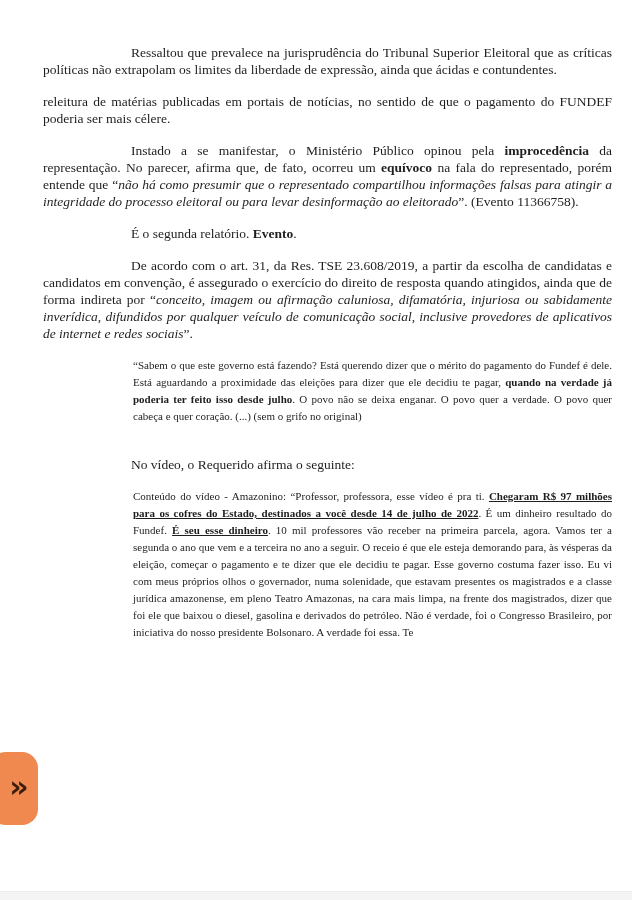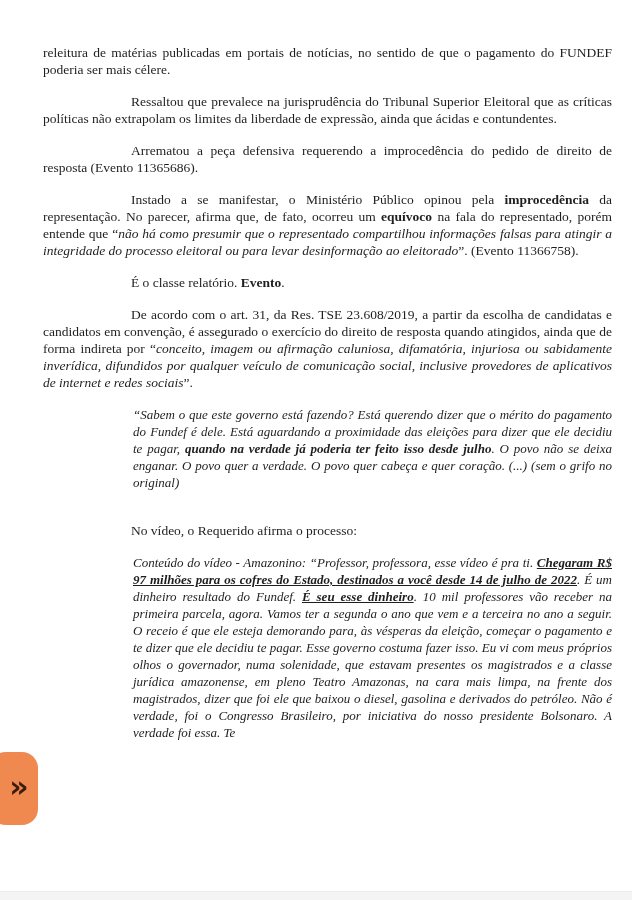--- a/index.html
+++ b/index.html
@@ -20,22 +20,21 @@
     width: 569px;
     color: #1e1e1e;
     font-size: 13.5px;
     line-height: 17px;
     text-align: justify;
   }
   p.para { margin: 0 0 15px 0; }
   p.para.indent { text-indent: 88px; }
   p.para.quote {
     margin-left: 90px;
-    font-style: italic;
-    font-size: 13px;
+    font-size: 11px;
   }
   p.para.gap-before { margin-top: 31px; }
   .seg-b { font-weight: 700; }
   .seg-i { font-style: italic; }
   .seg-u { text-decoration: underline; }
   .expand-btn {
     position: absolute;
     left: -10px; top: 752px;
     width: 48px; height: 73px;
     border: none;
@@ -59,28 +58,27 @@
     width: 100%; height: 8px;
     background: #f4f4f4;
     border-top: 1px solid #ececec;
   }
 </style>
 </head>
 <body style="background: rgb(255, 255, 255);">
 
 <div class="doc-page">
   <div class="doc-content" id="doc-content" style="color: rgb(30, 30, 30);">
+      <p class="para body indent"><span>Ressaltou que prevalece na jurisprudência do Tribunal Superior Eleitoral que as críticas políticas não extrapolam os limites da liberdade de expressão, ainda que ácidas e contundentes.</span></p>
       <p class="para body"><span>releitura de matérias publicadas em portais de notícias, no sentido de que o pagamento do FUNDEF poderia ser mais célere.</span></p>
-      <p class="para body indent"><span>Ressaltou que prevalece na jurisprudência do Tribunal Superior Eleitoral que as críticas políticas não extrapolam os limites da liberdade de expressão, ainda que ácidas e contundentes.</span></p>
-      <p class="para body indent"><span>Arrematou a peça defensiva requerendo a improcedência do pedido de direito de resposta (Evento 11365686).</span></p>
       <p class="para body indent"><span>Instado a se manifestar, o Ministério Público opinou pela </span><span class="seg-b">improcedência</span><span> da representação. No parecer, afirma que, de fato, ocorreu um </span><span class="seg-b">equívoco</span><span> na fala do representado, porém entende que “</span><span class="seg-i">não há como presumir que o representado compartilhou informações falsas para atingir a integridade do processo eleitoral ou para levar desinformação ao eleitorado</span><span>”. (Evento 11366758).</span></p>
-      <p class="para body indent"><span>É o classe relatório. </span><span class="seg-b">Evento</span><span>.</span></p>
+      <p class="para body indent"><span>É o segunda relatório. </span><span class="seg-b">Evento</span><span>.</span></p>
       <p class="para body indent"><span>De acordo com o art. 31, da Res. TSE 23.608/2019, a partir da escolha de candidatas e candidatos em convenção, é assegurado o exercício do direito de resposta quando atingidos, ainda que de forma indireta por “</span><span class="seg-i">conceito, imagem ou afirmação caluniosa, difamatória, injuriosa ou sabidamente inverídica, difundidos por qualquer veículo de comunicação social, inclusive provedores de aplicativos de internet e redes sociais</span><span>”.</span></p>
       <p class="para quote"><span>“Sabem o que este governo está fazendo? Está querendo dizer que o mérito do pagamento do Fundef é dele. Está aguardando a proximidade das eleições para dizer que ele decidiu te pagar, </span><span class="seg-b">quando na verdade já poderia ter feito isso desde julho</span><span>. O povo não se deixa enganar. O povo quer a verdade. O povo quer cabeça e quer coração. (...) (sem o grifo no original)</span></p>
-      <p class="para body indent gap-before"><span>No vídeo, o Requerido afirma o processo:</span></p>
+      <p class="para body indent gap-before"><span>No vídeo, o Requerido afirma o seguinte:</span></p>
       <p class="para quote"><span>Conteúdo do vídeo - Amazonino: “Professor, professora, esse vídeo é pra ti. </span><span class="seg-b seg-u">Chegaram R$ 97 milhões para os cofres do Estado, destinados a você desde 14 de julho de 2022</span><span>. É um dinheiro resultado do Fundef. </span><span class="seg-b seg-u">É seu esse dinheiro</span><span>. 10 mil professores vão receber na primeira parcela, agora. Vamos ter a segunda o ano que vem e a terceira no ano a seguir. O receio é que ele esteja demorando para, às vésperas da eleição, começar o pagamento e te dizer que ele decidiu te pagar. Esse governo costuma fazer isso. Eu vi com meus próprios olhos o governador, numa solenidade, que estavam presentes os magistrados e a classe jurídica amazonense, em pleno Teatro Amazonas, na cara mais limpa, na frente dos magistrados, dizer que foi ele que baixou o diesel, gasolina e derivados do petróleo. Não é verdade, foi o Congresso Brasileiro, por iniciativa do nosso presidente Bolsonaro. A verdade foi essa. Te</span></p>
     </div>
 </div>
 
 <button class="expand-btn" type="button" style="background: rgb(239, 137, 80);">
   <span class="chev" style="color: rgb(59, 29, 13);">»</span>
 </button>
 
 <div class="bottom-bar" style="background: rgb(244, 244, 244);"></div>
 

